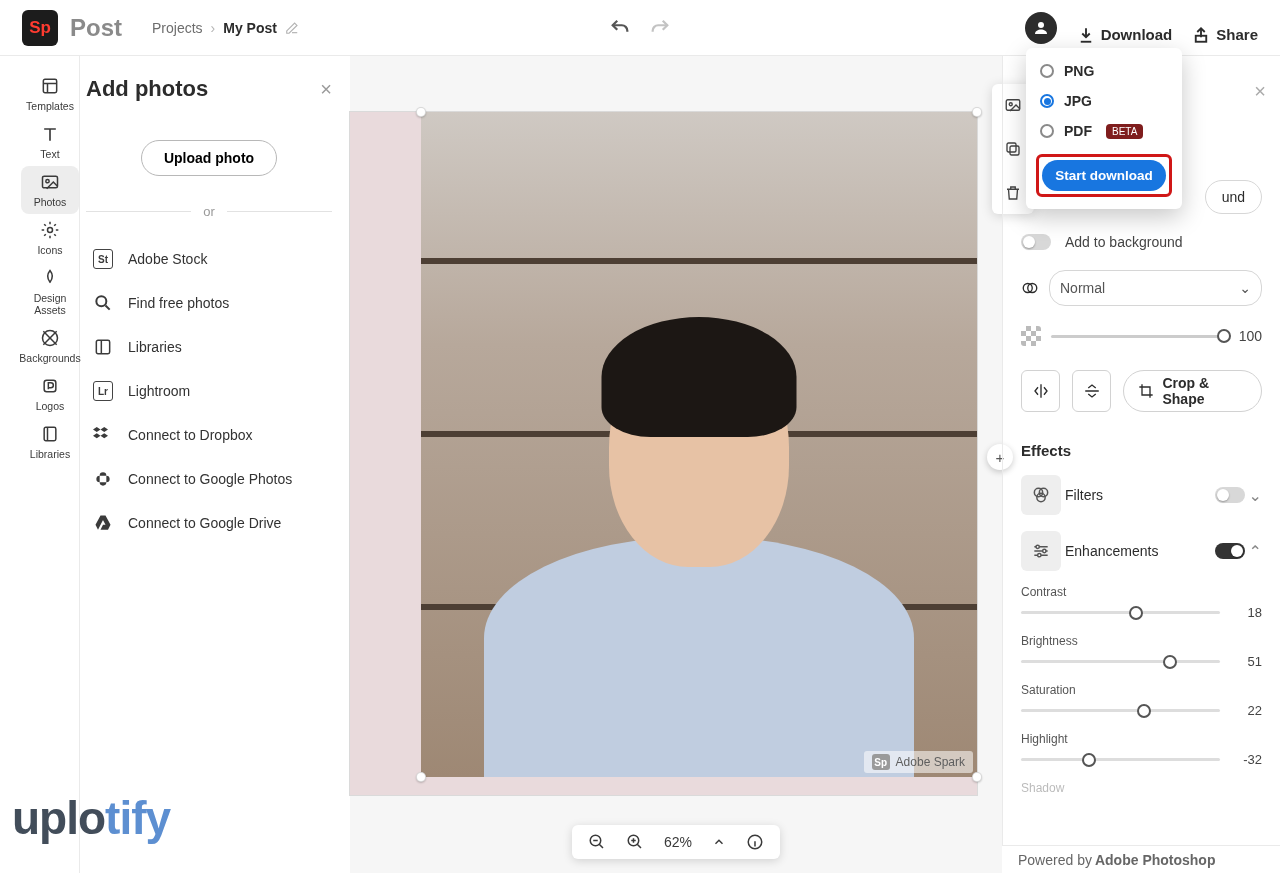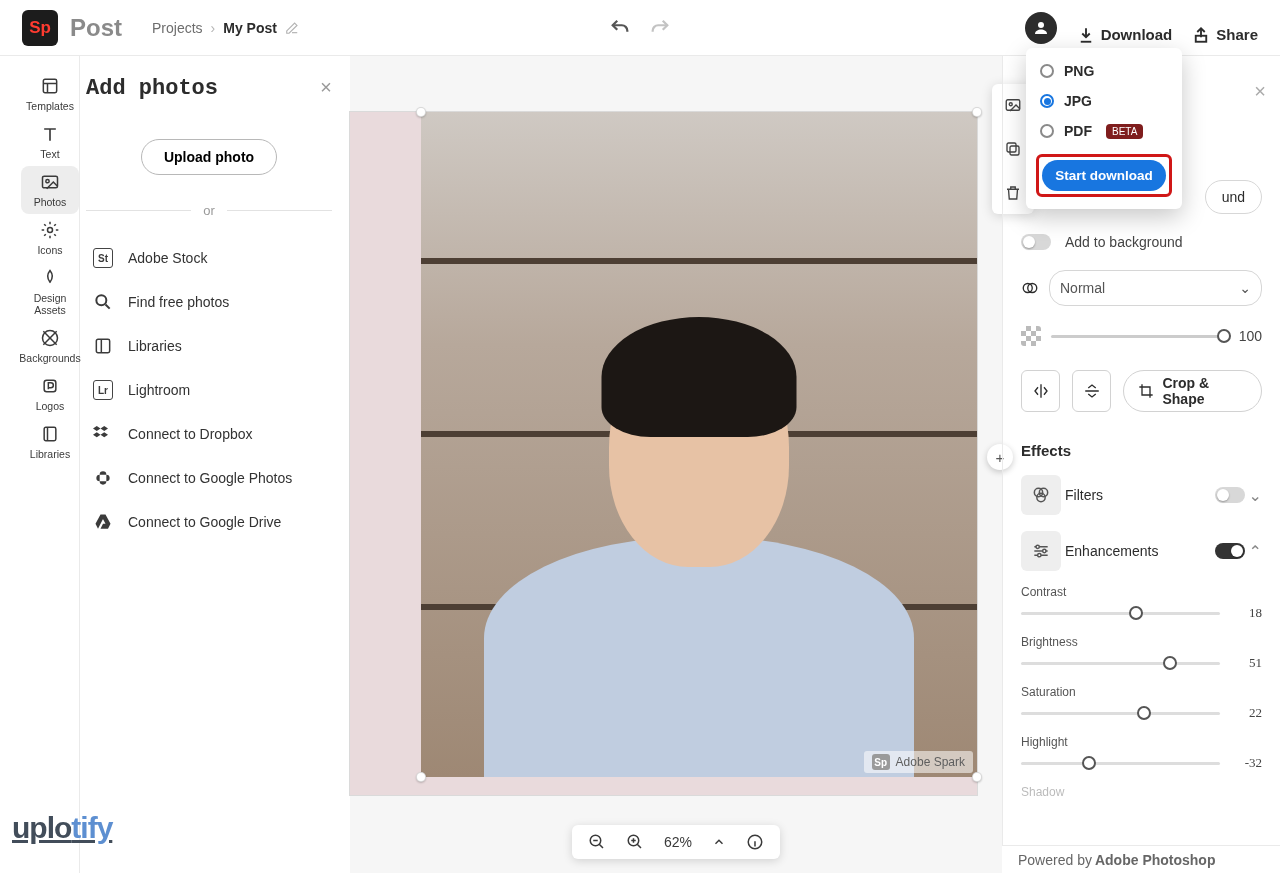--- a/index.html
+++ b/index.html
@@ -19,21 +19,21 @@
 .top-btn { display: flex; align-items: center; gap: 6px; font-size: 15px; font-weight: 600; }
 
 
 .left-rail { position: absolute; left: 0; top: 56px; bottom: 0; width: 80px; border-right: 1px solid #eaeaea; display: flex; flex-direction: column; align-items: flex-end; padding-top: 14px; }
 .rail-item { display: flex; flex-direction: column; align-items: center; gap: 4px; font-size: 10.5px; color: #3a3a3a; cursor: pointer; border-radius: 8px; padding: 6px 4px; width: 58px; text-align: center; }
 .rail-item.active { background: #ededed; }
 .rail-icon { width: 20px; height: 20px; display: flex; align-items: center; justify-content: center; }
 
 
 .left-panel { position: absolute; left: 68px; top: 56px; bottom: 0; width: 282px; padding: 20px 18px; }
-.panel-header { display: flex; justify-content: space-between; align-items: center; font-family: Liberation Mono, monospace; }
+.panel-header { display: flex; justify-content: space-between; align-items: center; }
 .panel-title { font-size: 22px; font-weight: 700; }
 .close-x { color: #9a9a9a; font-size: 20px; cursor: pointer; }
 .upload-btn { display: block; margin: 38px auto 0; padding: 9px 22px; border: 1px solid #b8b8b8; border-radius: 20px; font-size: 14px; font-weight: 600; background: #fff; cursor: pointer; }
 .or-row { display: flex; align-items: center; margin: 28px 0 18px; color: #9a9a9a; font-size: 13px; }
 .or-row .line { flex: 1; height: 1px; background: #e2e2e2; }
 .or-row span.txt { padding: 0 12px; }
 .src-item { display: flex; align-items: center; gap: 14px; padding: 11px 6px; font-size: 14px; color: #323232; cursor: pointer; }
 .src-icon { width: 22px; height: 22px; display: flex; align-items: center; justify-content: center; color: #3b3b3b; }
 .box-icon { width: 20px; height: 20px; border: 1.6px solid #444; border-radius: 3px; display: flex; align-items: center; justify-content: center; font-size: 10px; font-weight: 700; }
 
@@ -81,37 +81,37 @@
 .effect-row { display: flex; align-items: center; gap: 4px; margin-top: 16px; }
 .effect-icon { width: 40px; height: 40px; background: #eee; border-radius: 6px; display: flex; align-items: center; justify-content: center; color: #555; }
 .effect-row .name { flex: 1; font-size: 14px; }
 .chev-r { color: #888; }
 .enh-sliders { margin-top: 10px; }
 .enh-item { margin-top: 14px; }
 .enh-label { font-size: 12px; color: #555; }
 .enh-track-wrap { display: flex; align-items: center; gap: 10px; margin-top: 6px; }
 .enh-track { flex: 1; height: 3px; background: #ddd; border-radius: 3px; position: relative; }
 .enh-handle { position: absolute; top: 50%; transform: translate(-50%,-50%); width: 14px; height: 14px; border-radius: 50%; background: #fff; border: 2px solid #555; }
-.enh-val { width: 32px; text-align: right; font-size: 13px; color: #444; font-family: Liberation Serif, serif; }
+.enh-val { width: 32px; text-align: right; font-size: 13px; color: #444; }
 
 .footer { position: absolute; right: 0; bottom: 0; width: 278px; border-top: 1px solid #eaeaea; height: 28px; font-size: 14px; color: #666; display: flex; align-items: center; padding-left: 16px; }
 
 
 .dl-menu { position: absolute; top: 48px; right: 98px; width: 156px; background: #fff; border-radius: 6px; box-shadow: 0 8px 24px rgba(0,0,0,.22); padding: 8px 10px 12px; z-index: 30; }
 .dl-opt { display: flex; align-items: center; gap: 10px; padding: 7px 4px; font-size: 14px; font-weight: 600; color: #2c2c2c; }
 .radio { width: 14px; height: 14px; border-radius: 50%; border: 2px solid #8a8a8a; display: flex; align-items: center; justify-content: center; }
 .radio.on { border-color: #1876e0; }
 .radio.on:before { content: ""; width: 7px; height: 7px; border-radius: 50%; background: #1876e0; }
 .beta-badge { background: #7f1d1d; color: #fff; font-size: 10px; font-weight: 400; padding: 2px 6px; border-radius: 4px; margin-left: 4px; }
 .start-dl-wrap { margin-top: 8px; padding: 3px; border: 3px solid #d01717; border-radius: 6px; }
 .start-dl { width: 100%; background: #1876e0; color: #fff; border: none; border-radius: 18px; padding: 8px 0; font-size: 13.5px; font-weight: 700; cursor: pointer; }
 
 .checker { width: 20px; height: 20px; background: repeating-conic-gradient(#bbb 0 25%, #fff 0 50%); background-size: 10px 10px; border-radius: 3px; }
 
-.watermark-logo { position: absolute; left: 12px; bottom: 28px; font-size: 30px; font-weight: 800; letter-spacing: -1px; color: #424d5a; z-index: 40; text-decoration: underline; }
+.watermark-logo { position: absolute; left: 12px; bottom: 28px; font-size: 46px; font-weight: 800; letter-spacing: -1px; color: #424d5a; z-index: 40; }
 .watermark-logo .c2 { color: #5d8fd1; }
 
 svg { display: block; }
 </style>
 </head>
 <body>
 
 <div class="topbar">
   <div class="sp-logo">Sp</div>
   <div class="post-label">Post</div>

